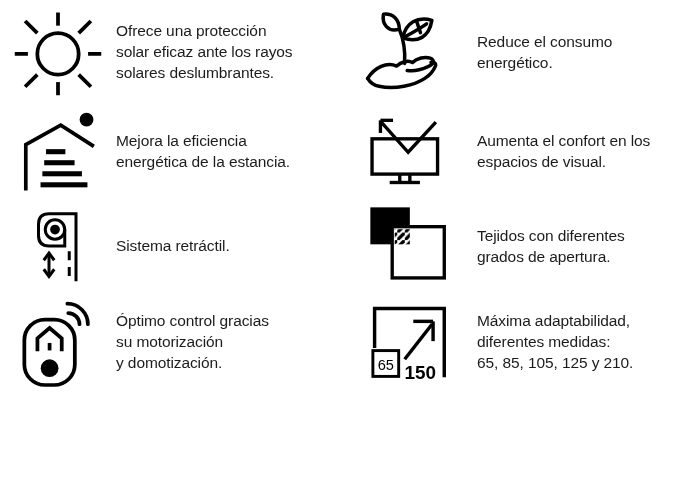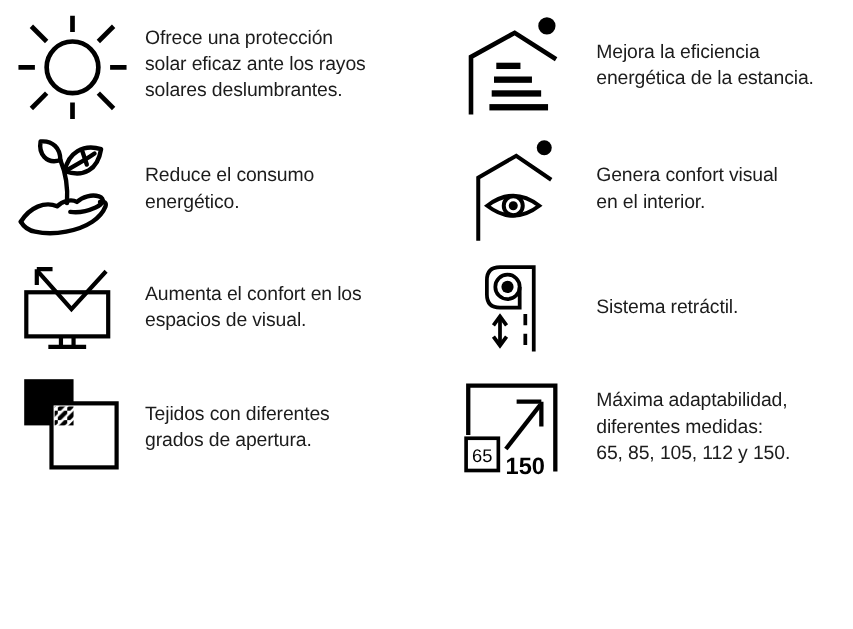--- a/index.html
+++ b/index.html
@@ -63,67 +63,54 @@
         </g>
       </svg>
     </div>
     <div class="feature-text">Ofrece una protección
 solar eficaz ante los rayos
 solares deslumbrantes.</div>
   </div>
 
   <div class="cell">
     <div class="icon-box">
-      <svg width="92" height="84" viewBox="0 0 100 90">
-        <path class="stroke" d="M 15 88 L 15 38 L 53 17 L 89 40"></path>
-        <circle class="fill" cx="81" cy="11" r="7.5"></circle>
-        <g class="fill">
-          <rect x="37" y="43" width="21" height="5.5"></rect>
-          <rect x="35" y="55" width="33" height="5.5"></rect>
-          <rect x="33" y="67" width="43" height="5.5"></rect>
-          <rect x="31" y="79" width="51" height="5.5"></rect>
-        </g>
-      </svg>
-    </div>
-    <div class="feature-text">Mejora la eficiencia
-energética de la estancia.</div>
-  </div>
-
-  <div class="cell">
-    <div class="icon-box">
       <svg width="94" height="88" viewBox="0 0 100 100">
         <g class="stroke" stroke-width="3.4" stroke-linecap="round" stroke-linejoin="round">
           <path d="M 45 63 C 46 48 44 36 39 24"></path>
           <path d="M 39 24 C 26 28 19 18 21 7 C 32 6 39 13 39 24 Z"></path>
           <path d="M 43 34 C 60 40 73 33 76 14 C 60 9 46 17 43 34 Z"></path>
           <path d="M 45 33 C 54 28 63 23 70 18"></path>
           <path d="M 59 16 L 63 28"></path>
           <path d="M 3 80 C 11 67 25 61 36 66 C 41 61 49 59 54 62 C 59 57 68 55 74 57 C 80 59 78 64 71 67 C 62 71 54 72 48 71"></path>
           <path d="M 3 80 C 6 85 10 88 16 89 C 34 93 56 88 68 80 C 74 76 78 71 80 66 C 81 63 79 61 75 62"></path>
         </g>
       </svg>
     </div>
     <div class="feature-text">Reduce el consumo
 energético.</div>
   </div>
 
-
-  <div class="cell">
-    <div class="icon-box">
-      <svg width="80" height="88" viewBox="0 0 100 110">
-        <path class="stroke" d="M 17 107 L 17 44 L 55 22 L 90 46"></path>
-        <circle class="fill" cx="83" cy="14" r="7.5"></circle>
-        <path class="stroke" stroke-width="3.6" d="M 26 72 Q 52 52 78 72 Q 52 92 26 72 Z"></path>
-        <circle class="stroke" stroke-width="3.4" cx="52" cy="72" r="9.5"></circle>
-        <circle class="fill" cx="52" cy="72" r="4.5"></circle>
-      </svg>
-    </div>
-    <div class="feature-text">Genera confort visual
-en el interior.</div>
-  </div>
+  <div class="cell">
+    <div class="icon-box">
+      <svg width="92" height="84" viewBox="0 0 100 90">
+        <path class="stroke" d="M 15 88 L 15 38 L 53 17 L 89 40"></path>
+        <circle class="fill" cx="81" cy="11" r="7.5"></circle>
+        <g class="fill">
+          <rect x="37" y="43" width="21" height="5.5"></rect>
+          <rect x="35" y="55" width="33" height="5.5"></rect>
+          <rect x="33" y="67" width="43" height="5.5"></rect>
+          <rect x="31" y="79" width="51" height="5.5"></rect>
+        </g>
+      </svg>
+    </div>
+    <div class="feature-text">Mejora la eficiencia
+energética de la estancia.</div>
+  </div>
+
+
 
   <div class="cell">
     <div class="icon-box">
       <svg width="84" height="80" viewBox="0 0 100 95">
         <rect class="stroke" stroke-width="4.4" x="6" y="33" width="78" height="42"></rect>
         <g class="stroke" stroke-width="3.4">
           <path d="M 39 75 V 85"></path>
             <path d="M 51 75 V 85"></path>
             <path d="M 27 85 H 63"></path>
         </g>
@@ -167,33 +154,50 @@
         <rect class="fill" x="4" y="6" width="47" height="44"></rect>
         <rect x="30" y="29" width="62" height="61" fill="#fff"></rect>
         <rect x="33" y="32" width="18" height="18" fill="url(#hatch)"></rect>
         <rect class="stroke" stroke-width="5.5" x="30" y="29" width="62" height="61"></rect>
       </svg>
     </div>
     <div class="feature-text">Tejidos con diferentes
 grados de apertura.</div>
   </div>
 
+  <div class="cell">
+    <div class="icon-box">
+      <svg width="86" height="98" viewBox="0 0 92 100">
+        <rect class="stroke" stroke-width="4.4" x="10" y="26" width="54" height="70" rx="22"></rect>
+        <path class="stroke" stroke-width="3.4" d="M 24 60 L 24 46 L 37 35 L 50 46 L 50 60"></path>
+        <path class="stroke" stroke-width="3.4" d="M 37 51 V 59"></path>
+        <circle class="fill" cx="37" cy="78" r="9.5"></circle>
+        <g class="stroke" stroke-width="4" stroke-linecap="round">
+          <path d="M 57 19 A 12 12 0 0 1 69 31"></path>
+          <path d="M 56 9 A 22 22 0 0 1 78 31"></path>
+        </g>
+      </svg>
+    </div>
+    <div class="feature-text">Óptimo control gracias
+su motorización
+y domotización.</div>
+  </div>
 
   <div class="cell">
     <div class="icon-box">
       <svg width="86" height="88" viewBox="0 0 100 102">
         <path class="stroke" stroke-width="6" d="M 10 58 L 10 12 L 91 12 L 91 92"></path>
         <g class="stroke" stroke-width="5">
           <path d="M 45 71 L 77 30"></path>
           <path d="M 55 27 H 78"></path>
             <path d="M 78 27 V 50"></path>
         </g>
         <rect x="8" y="61" width="30" height="30" fill="#fff" stroke="#000" stroke-width="3.4"></rect>
         <text x="23" y="83" text-anchor="middle" font-size="17">65</text>
         <text x="63" y="94" text-anchor="middle" font-size="22" font-weight="bold">150</text>
       </svg>
     </div>
     <div class="feature-text">Máxima adaptabilidad,
 diferentes medidas:
-65, 85, 105, 112 y 150.</div>
+65, 85, 105, 125 y 210.</div>
   </div>
 
 </div>
 
 </body></html>

